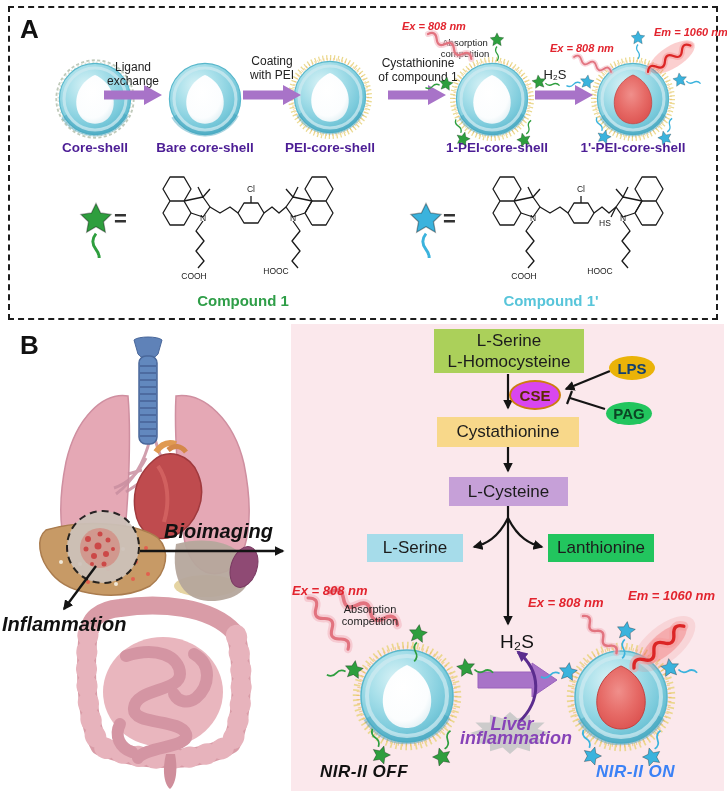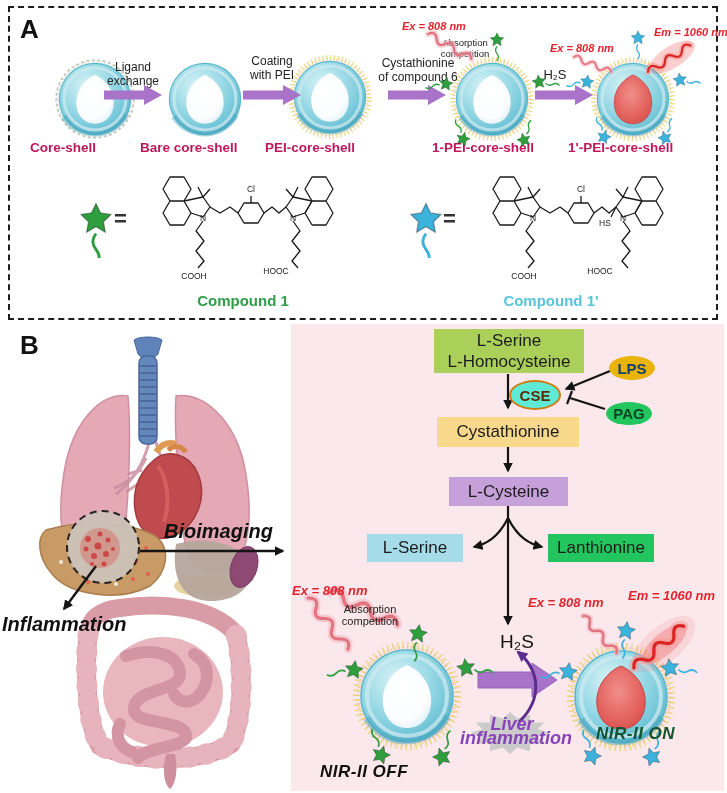--- a/index.html
+++ b/index.html
@@ -3,21 +3,21 @@
 <meta charset="utf-8">
 <style>
   html,body{margin:0;padding:0;background:#ffffff;}
   body{font-family:"Liberation Sans","DejaVu Sans",sans-serif;color:#1a1a1a;}
   #fig{position:relative;width:727px;height:793px;background:#fff;overflow:hidden;}
   .abs{position:absolute;}
   .ctr{text-align:center;}
   .panelLabel{font-size:26px;font-weight:bold;color:#111;}
   
   #borderA{left:8px;top:6px;width:706px;height:310px;border:2px dashed #1d1d1d;background:#fff;}
-  .stageLabel{top:140px;width:130px;font-size:13.5px;font-weight:600;color:#be185d;}
+  .stageLabel{top:140px;width:130px;font-size:13.5px;font-weight:600;color:#4c1d95;text-align:center;}
   .arrowLabel{font-size:12px;line-height:14px;color:#222;text-align:center;}
   .redLbl{font-size:11px;font-weight:bold;font-style:italic;color:#e2242e;white-space:nowrap;}
   .absLbl{font-size:9.5px;line-height:10.5px;color:#222;text-align:center;}
   .eq{font-size:22px;font-weight:bold;color:#333;}
   .compName{font-size:15px;font-weight:bold;text-align:center;width:150px;}
   .chemText{font-size:8.5px;fill:#1a1a1a;}
   .chemSkel{stroke:#1a1a1a;stroke-width:1.3;fill:none;stroke-linejoin:round;}
   
   #pinkB{left:291px;top:324px;width:433px;height:467px;background:#fbe8ec;}
   .pbox{display:flex;align-items:center;justify-content:center;font-size:17px;color:#1c1c1c;text-align:center;}
@@ -125,21 +125,21 @@
 <div class="abs arrowLabel" style="left:93px;top:60px;width:80px">
   <div>Ligand</div>
   <div>exchange</div>
 </div>
 <div class="abs arrowLabel" style="left:232px;top:54px;width:80px">
   <div>Coating</div>
   <div>with PEI</div>
 </div>
 <div class="abs arrowLabel" style="left:371px;top:56px;width:94px">
   <div>Cystathionine</div>
-  <div>of compound 6</div>
+  <div>of compound 1</div>
 </div>
 <div class="abs arrowLabel" style="left:535px;top:68px;width:40px;font-size:13px">H₂S</div>
 
 <div class="abs redLbl" style="left:402px;top:20px">Ex = 808 nm</div>
 <div class="abs absLbl" style="left:434px;top:38px;width:62px">
   <div>Absorption</div>
   <div>competition</div>
 </div>
 <div class="abs redLbl" style="left:550px;top:42px">Ex = 808 nm</div>
 <div class="abs redLbl" style="left:654px;top:26px">Em = 1060 nm</div>
@@ -359,38 +359,38 @@
     <ellipse cx="664" cy="644" rx="28" ry="11" fill="#f26060" opacity="0.35" transform="rotate(-40 664 644)"></ellipse>
     <use href="#wave" transform="translate(634,668) rotate(-40) scale(1.3)" stroke="#f59a9a" stroke-width="7" opacity="0.55"></use>
     <use href="#wave" transform="translate(634,668) rotate(-40) scale(1.3)" stroke="#dc2626" stroke-width="2.6"></use>
   </g>
 </svg>
 
 <div class="abs pbox" style="left:434px;top:329px;width:150px;height:44px;background:#abd05a;line-height:21px;flex-direction:column">
   <div>L-Serine</div>
   <div>L-Homocysteine</div>
 </div>
-<div class="abs ell" style="left:509px;top:380px;width:48px;height:26px;background:#5eead4;border:2px solid #cd7d10;color:#5c2c04">CSE</div>
+<div class="abs ell" style="left:509px;top:380px;width:48px;height:26px;background:#d946ef;border:2px solid #cd7d10;color:#5c2c04">CSE</div>
 <div class="abs ell" style="left:609px;top:356px;width:46px;height:24px;background:#eab308;color:#14406e">LPS</div>
 <div class="abs ell" style="left:606px;top:402px;width:46px;height:23px;background:#22c55e;color:#0b4424">PAG</div>
 <div class="abs pbox" style="left:437px;top:417px;width:142px;height:30px;background:#f8d88a">Cystathionine</div>
 <div class="abs pbox" style="left:449px;top:477px;width:119px;height:29px;background:#c6a0d8">L-Cysteine</div>
 <div class="abs pbox" style="left:367px;top:534px;width:96px;height:28px;background:#a6dcea">L-Serine</div>
 <div class="abs pbox" style="left:548px;top:534px;width:106px;height:28px;background:#22c55e">Lanthionine</div>
 <div class="abs ctr" style="left:487px;top:631px;width:60px;font-size:19px;color:#111">H₂S</div>
 
 <div class="abs" style="left:460px;top:717px;width:104px;text-align:center;font-size:18px;line-height:14px;font-weight:bold;font-style:italic;color:#8743b8">
   <div>Liver</div>
   <div>inflammation</div>
 </div>
 <div class="abs redLblB" style="left:292px;top:583px">Ex = 808 nm</div>
 <div class="abs" style="left:334px;top:603px;width:72px;text-align:center;font-size:11px;line-height:12px;color:#222">
   <div>Absorption</div>
   <div>competition</div>
 </div>
 <div class="abs redLblB" style="left:528px;top:595px">Ex = 808 nm</div>
 <div class="abs redLblB" style="left:628px;top:588px">Em = 1060 nm</div>
 <div class="abs nir" style="left:320px;top:762px;color:#111">NIR-II OFF</div>
-<div class="abs nir" style="left:596px;top:724px;color:#14532d">NIR-II ON</div>
+<div class="abs nir" style="left:596px;top:762px;color:#3b82f6">NIR-II ON</div>
 <div class="abs bigItal" style="left:164px;top:520px">Bioimaging</div>
 <div class="abs bigItal" style="left:2px;top:613px">Inflammation</div>
 
 </div>
 
 </body></html>

